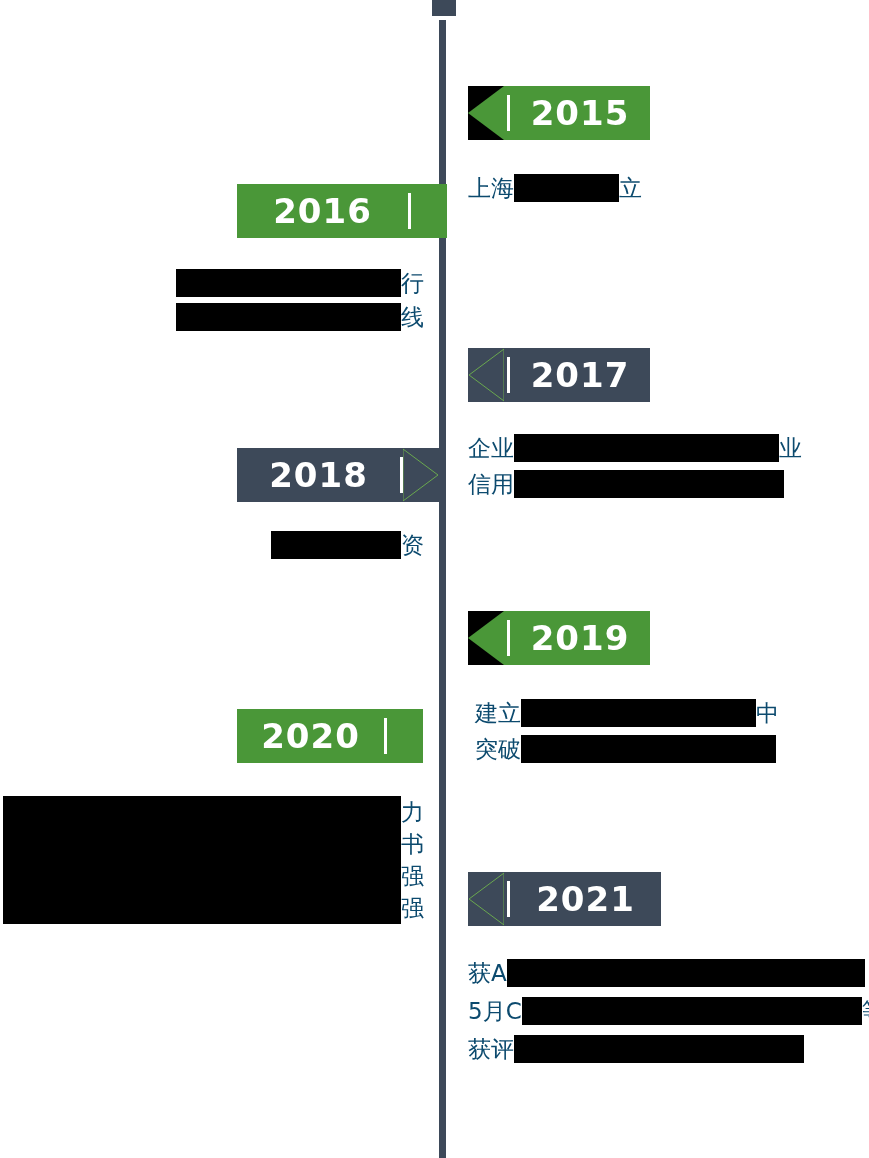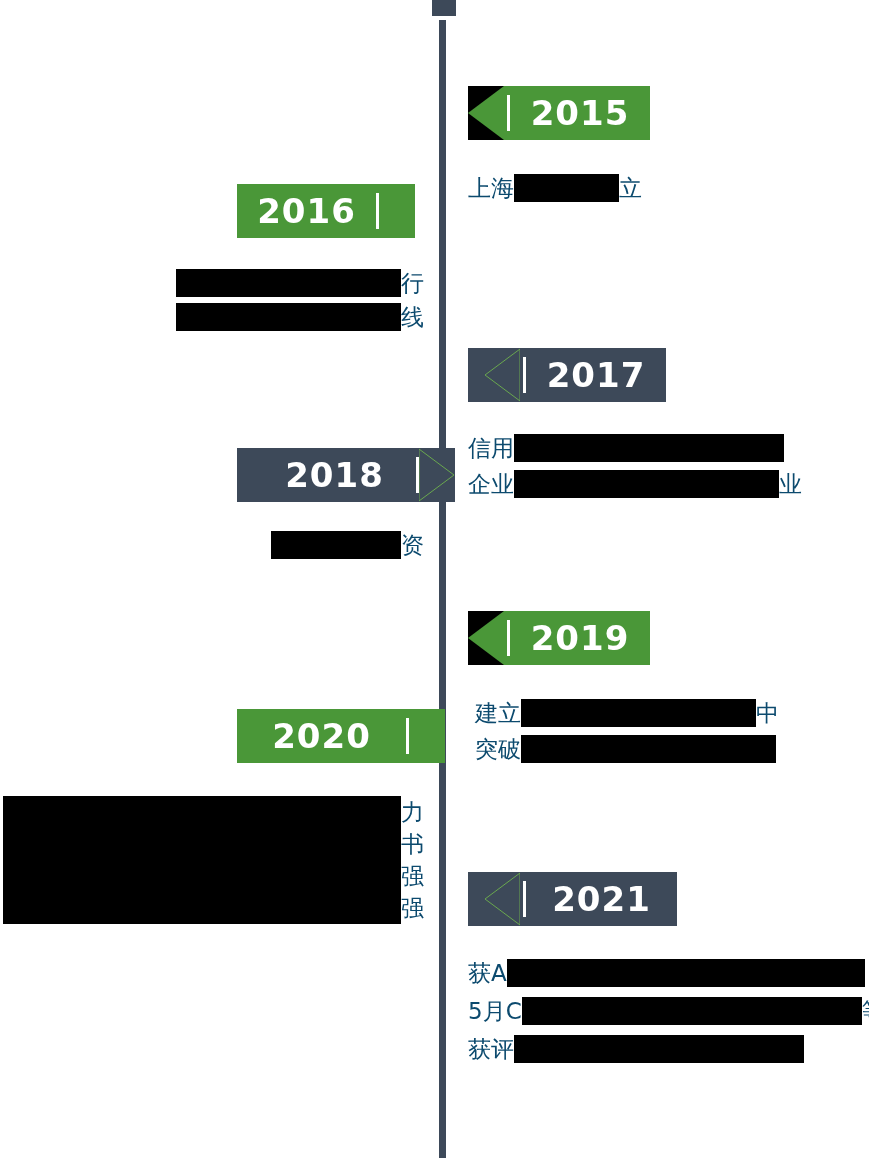--- a/index.html
+++ b/index.html
@@ -18,21 +18,21 @@
   .tl-line  { position: absolute; left: 439px; top: 20px; width: 7px; height: 1138px; background: #3d4959; }
 
   
   .badge {
     position: absolute;
     height: 54px;
     display: flex;
     align-items: center;
   }
   .badge.green { background: #4a9738; }
-  .badge.dark  { background: #3d4959; padding-left: 16px; }
+  .badge.dark  { background: #3d4959; }
 
   .arrow-zone {
     width: 36px; height: 54px; flex: 0 0 36px;
     position: relative;
   }
   .arrow-zone.on-black { background: #000000; }
   .arrow-zone svg { position: absolute; left: 0; top: 0; }
 
   .sep-bar {
     width: 3px; height: 36px; flex: 0 0 3px;
@@ -88,21 +88,21 @@
     <div class="year-label">2015</div>
   </div>
   <div class="txt lh36" style="left:468px; top:170px;">
     <div class="line">
       <span class="pre">上海</span>
       <div class="bar" style="width:105px;"></div>
       <span class="post">立</span>
     </div>
   </div>
 
-  <div class="badge green" style="left:237px; top:184px; width:178px;">
+  <div class="badge green" style="left:237px; top:184px; width:210px;">
     <div class="year-label">2016</div>
     <div class="sep-bar"></div>
     <div class="arrow-zone"></div>
   </div>
   <div class="txt lh34 align-right" style="left:0; top:266px; width:424px;">
     <div class="line">
       <div class="bar" style="width:225px;"></div>
       <span class="post">行</span>
     </div>
     <div class="line">
@@ -115,27 +115,27 @@
     <div class="arrow-zone">
       <svg width="36" height="54" viewBox="0 0 36 54">
           <polygon points="36,1 1,27 36,53" fill="#3d4959" stroke="#6aa84f" stroke-width="1"></polygon>
         </svg>
     </div>
     <div class="sep-bar" style="margin-left:3px;"></div>
     <div class="year-label">2017</div>
   </div>
   <div class="txt lh36" style="left:468px; top:430px;">
     <div class="line">
-      <span class="pre">信用</span>
-      <div class="bar" style="width:270px;"></div>
-    </div>
-    <div class="line">
       <span class="pre">企业</span>
       <div class="bar" style="width:265px;"></div>
       <span class="post">业</span>
+    </div>
+    <div class="line">
+      <span class="pre">信用</span>
+      <div class="bar" style="width:270px;"></div>
     </div>
   </div>
 
   <div class="badge dark" style="left:237px; top:448px; width:202px;">
     <div class="year-label">2018</div>
     <div class="sep-bar"></div>
     <div class="arrow-zone">
       <svg width="36" height="54" viewBox="0 0 36 54">
           <polygon points="0,1 35,27 0,53" fill="#3d4959" stroke="#6aa84f" stroke-width="1"></polygon>
         </svg>
@@ -162,21 +162,21 @@
       <span class="pre">建立</span>
       <div class="bar" style="width:235px;"></div>
       <span class="post">中</span>
     </div>
     <div class="line">
       <span class="pre">突破</span>
       <div class="bar" style="width:255px;"></div>
     </div>
   </div>
 
-  <div class="badge green" style="left:237px; top:709px; width:208px;">
+  <div class="badge green" style="left:237px; top:709px; width:186px;">
     <div class="year-label">2020</div>
     <div class="sep-bar"></div>
     <div class="arrow-zone"></div>
   </div>
   <div class="txt lh32 align-right" style="left:0; top:796px; width:424px;">
     <div class="line">
       <div class="bar" style="width:398px; height:32px;"></div>
       <span class="post">力</span>
     </div>
     <div class="line">

